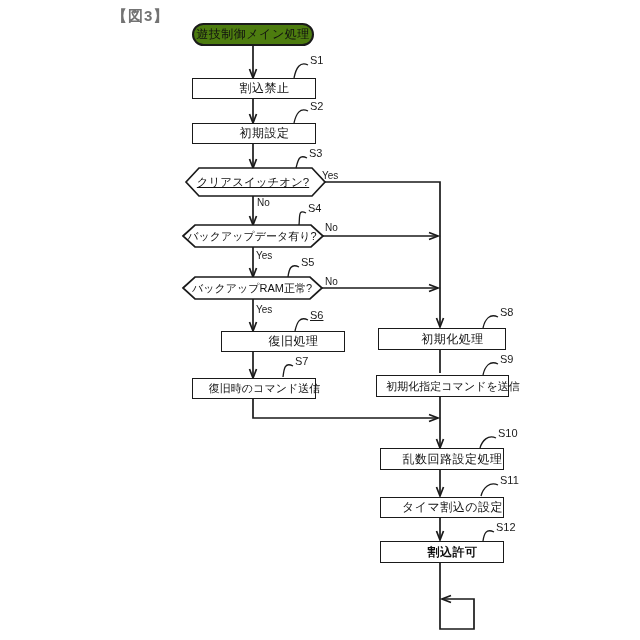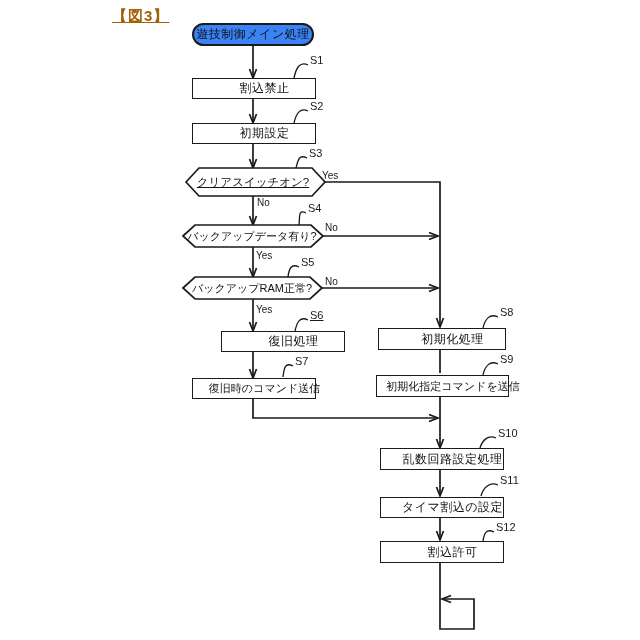--- a/index.html
+++ b/index.html
@@ -1,25 +1,25 @@
 <!DOCTYPE html>
 <html><head>
 <meta charset="utf-8">
 <style>
   html,body{margin:0;padding:0;background:#ffffff;}
   body{width:640px;height:640px;position:relative;overflow:hidden;
        font-family:"Liberation Sans",sans-serif;color:#111;}
   .canvas{position:absolute;inset:0;background:#fff;}
   .wires{position:absolute;left:0;top:0;width:640px;height:640px;}
   .fig-title{position:absolute;left:112px;top:7px;font-size:15px;font-weight:600;
-             letter-spacing:1px;color:#a16207;text-decoration:underline;}
+             letter-spacing:1px;color:#737373;}
   .node{position:absolute;display:flex;align-items:center;justify-content:center;
         text-align:center;box-sizing:border-box;font-size:12px;letter-spacing:.5px;
         color:#111;white-space:nowrap;}
-  .terminal{border:2px solid #1a1a1a;border-radius:13px;background:#3b82f6;}
+  .terminal{border:2px solid #1a1a1a;border-radius:13px;background:#4d7c0f;}
   .process{border:1.7px solid #1a1a1a;background:#fff;padding-left:21px;}
   .decision-text{background:transparent;}
   .tag{position:absolute;font-size:11px;color:#1a1a1a;white-space:nowrap;}
   .edge-label{position:absolute;font-size:10px;color:#1a1a1a;white-space:nowrap;}
   .fs11{font-size:11px;letter-spacing:0;}
   .fs115{font-size:11.5px;letter-spacing:0;}
 </style>
 </head>
 <body>
 
@@ -129,21 +129,21 @@
   </div>
 
   <div class="node process" style="left:380px;top:448px;width:124px;height:22px;">
     <span>乱数回路設定処理</span>
   </div>
 
   <div class="node process" style="left:380px;top:497px;width:124px;height:21px;">
     <span>タイマ割込の設定</span>
   </div>
 
-  <div class="node process" style="left:380px;top:541px;width:124px;height:22px;">
+  <div class="node process" style="left:380px;top:541px;width:124px;height:22px;font-weight:bold;">
     <span>割込許可</span>
   </div>
 
   <div class="tag" style="left:310px;top:54px;">S1</div>
   <div class="tag" style="left:310px;top:100px;">S2</div>
   <div class="tag" style="left:309px;top:147px;">S3</div>
   <div class="tag" style="left:308px;top:202px;">S4</div>
   <div class="tag" style="left:301px;top:256px;">S5</div>
   <div class="tag" style="left:310px;top:309px;text-decoration:underline;">S6</div>
   <div class="tag" style="left:295px;top:355px;">S7</div>

